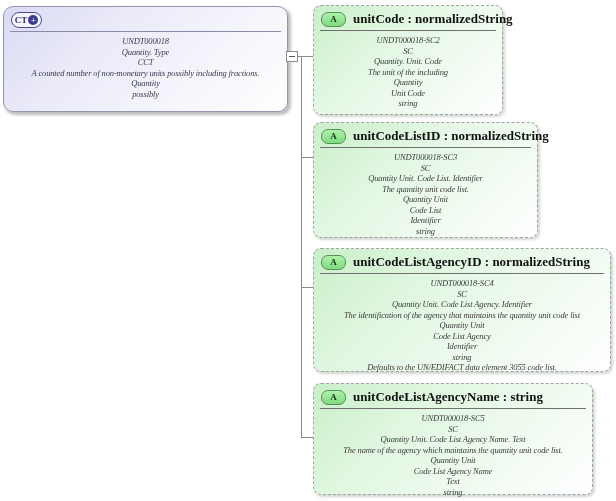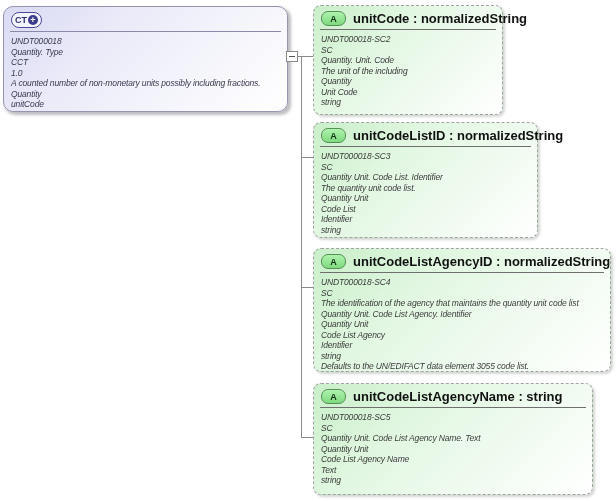--- a/index.html
+++ b/index.html
@@ -1,18 +1,18 @@
 <!DOCTYPE html>
 <html><head>
 <meta charset="utf-8">
 <style>
   html,body { margin:0; padding:0; background:#ffffff; }
   .canvas {
     position:relative; width:616px; height:501px; background:#ffffff;
-    font-family:Liberation Sans, sans-serif; overflow:hidden;
+    font-family:Liberation Serif, serif; overflow:hidden;
   }
   .node { position:absolute; box-sizing:border-box; }
   .ct-box {
     left:3px; top:6px; width:285px; height:106px;
     border:1px solid #9595ad; border-radius:10px;
     background:linear-gradient(135deg,#dadaf4 0%,#ebebf9 35%,#ffffff 100%);
     box-shadow:2.5px 2.5px 3px rgba(110,110,120,0.45);
   }
   .attr-box {
     border:1px dashed #a2a2a2; border-radius:8px;
@@ -23,21 +23,21 @@
   .attr-2 { left:313px; top:122px; width:225px; height:116px; }
   .attr-3 { left:313px; top:248px; width:298px; height:124px; }
   .attr-4 { left:313px; top:383px; width:280px; height:112px; }
 
   .hdr { display:flex; align-items:center; gap:7px; padding:5px 8px 3px 7px; }
   .title { font-weight:bold; font-size:13px; color:#111111; white-space:nowrap; }
   .ct-box .title { font-size:12px; color:#2f2f6e; }
   .sep { height:1px; margin:0 6px 2px 6px; background:#6f6f6f; }
   .ct-box .sep { background:#8a8aa8; }
   .body { padding:2px 7px 0 7px; font-style:italic; font-size:8.5px;
-          line-height:10.5px; letter-spacing:-0.15px; color:#3c3c3c; }
+          line-height:10.5px; letter-spacing:-0.15px; color:#3c3c3c;text-align:center; }
   .ct-box .body { color:#3a3a50; }
   .detail-line { white-space:nowrap; }
 
   .ct-icon {
     flex:0 0 auto; display:flex; align-items:center; justify-content:center;
     width:29px; height:14px; border:1px solid #4a4a96; border-radius:8px;
     background:#f4f4ff; font-size:9px; font-weight:bold; color:#2f2f6e; gap:1px;
   }
   .plus-circle {
     display:flex; align-items:center; justify-content:center;
@@ -76,24 +76,23 @@
         <span class="plus-circle">
             <span>+</span>
           </span>
       </span>
     </div>
     <div class="sep"></div>
     <div class="body">
         <div class="detail-line">UNDT000018</div>
         <div class="detail-line">Quantity. Type</div>
         <div class="detail-line">CCT</div>
-        <div class="detail-line">1.0</div>
         <div class="detail-line">A counted number of non-monetary units possibly including fractions.</div>
         <div class="detail-line">Quantity</div>
-        <div class="detail-line">unitCode</div>
+        <div class="detail-line">possibly</div>
       </div>
   </div>
 
   <div class="toggle">
     <span class="toggle-minus"></span>
   </div>
 
   <div class="node attr-box attr-1">
     <div class="hdr">
       <span class="a-icon">
@@ -137,42 +136,43 @@
     <div class="hdr">
       <span class="a-icon">
           <span>A</span>
         </span>
       <span class="title">unitCodeListAgencyID : normalizedString</span>
     </div>
     <div class="sep"></div>
     <div class="body">
         <div class="detail-line">UNDT000018-SC4</div>
         <div class="detail-line">SC</div>
+        <div class="detail-line">Quantity Unit. Code List Agency. Identifier</div>
         <div class="detail-line">The identification of the agency that maintains the quantity unit code list</div>
-        <div class="detail-line">Quantity Unit. Code List Agency. Identifier</div>
         <div class="detail-line">Quantity Unit</div>
         <div class="detail-line">Code List Agency</div>
         <div class="detail-line">Identifier</div>
         <div class="detail-line">string</div>
         <div class="detail-line">Defaults to the UN/EDIFACT data element 3055 code list.</div>
       </div>
   </div>
 
   <div class="node attr-box attr-4">
     <div class="hdr">
       <span class="a-icon">
           <span>A</span>
         </span>
       <span class="title">unitCodeListAgencyName : string</span>
     </div>
     <div class="sep"></div>
     <div class="body">
         <div class="detail-line">UNDT000018-SC5</div>
         <div class="detail-line">SC</div>
         <div class="detail-line">Quantity Unit. Code List Agency Name. Text</div>
+        <div class="detail-line">The name of the agency which maintains the quantity unit code list.</div>
         <div class="detail-line">Quantity Unit</div>
         <div class="detail-line">Code List Agency Name</div>
         <div class="detail-line">Text</div>
         <div class="detail-line">string</div>
       </div>
   </div>
 
 </div>
 
 </body></html>

